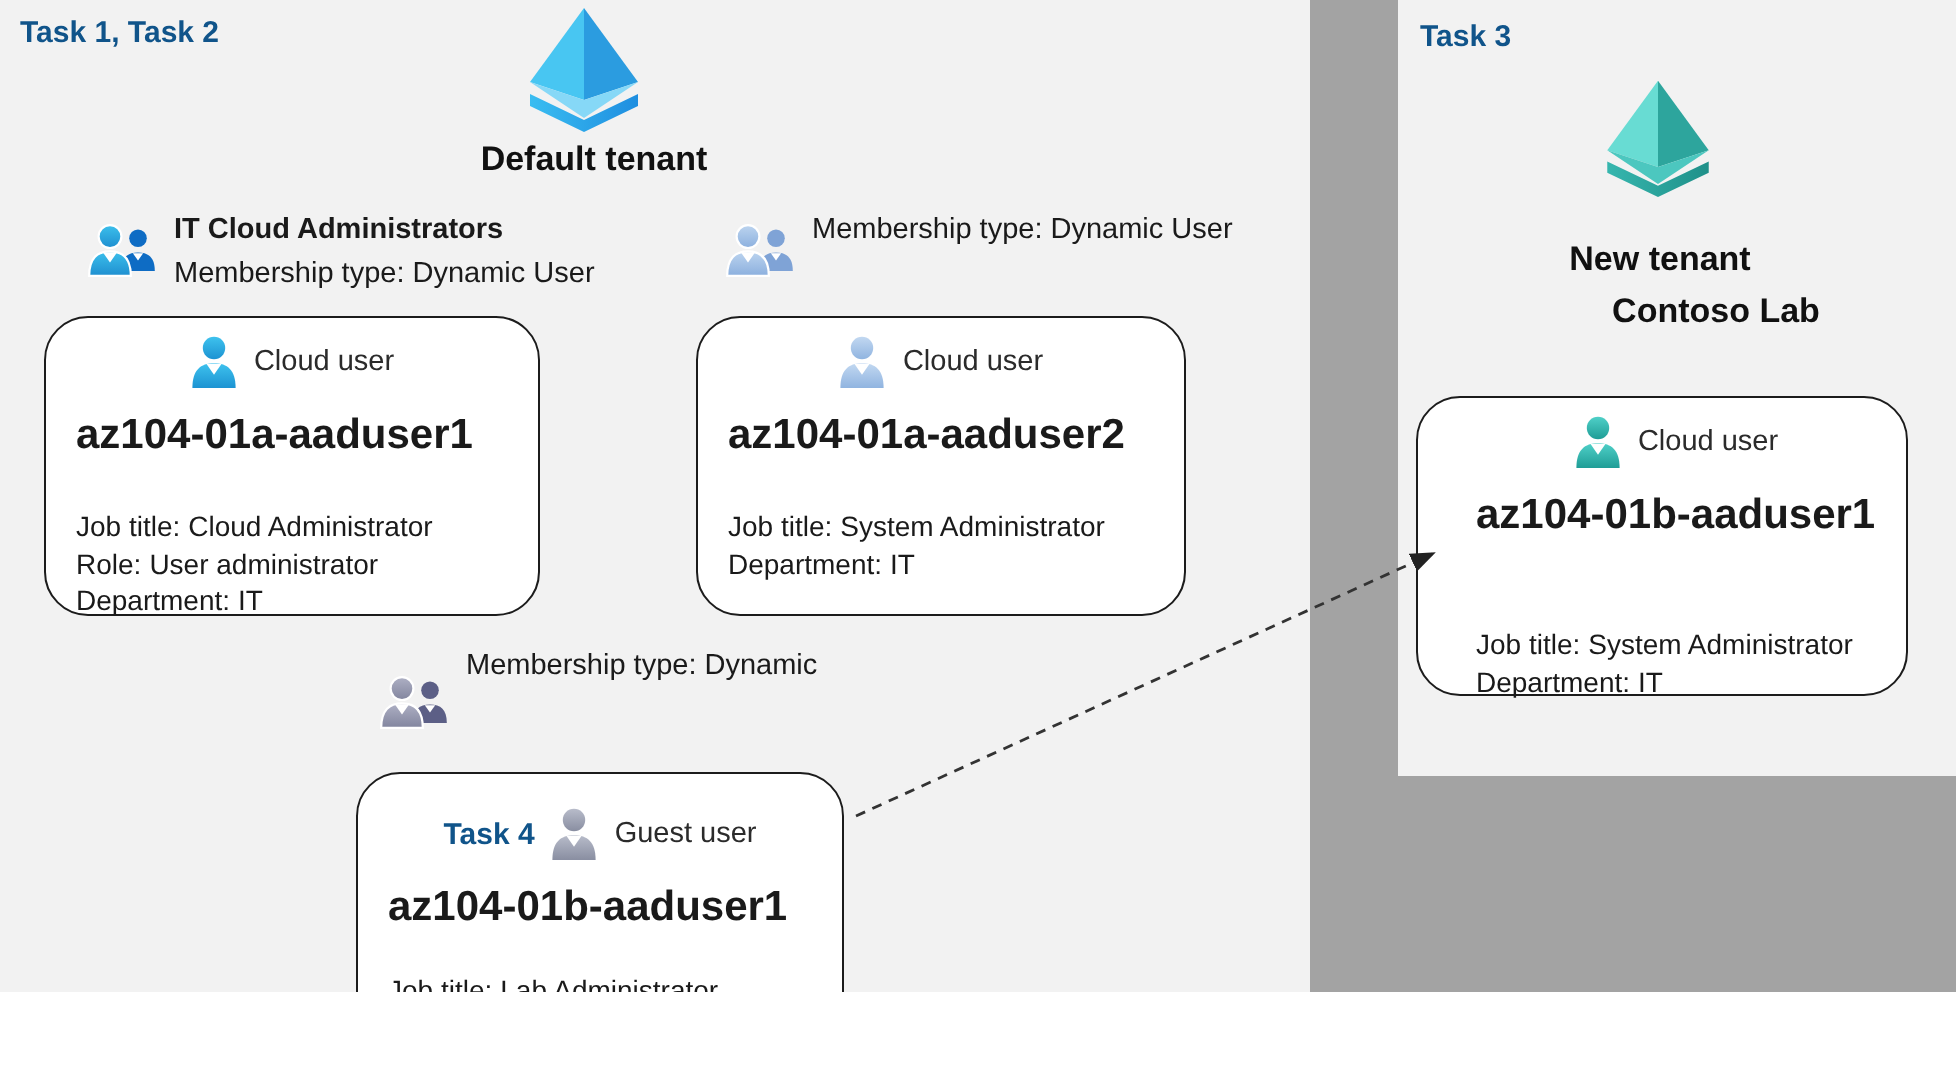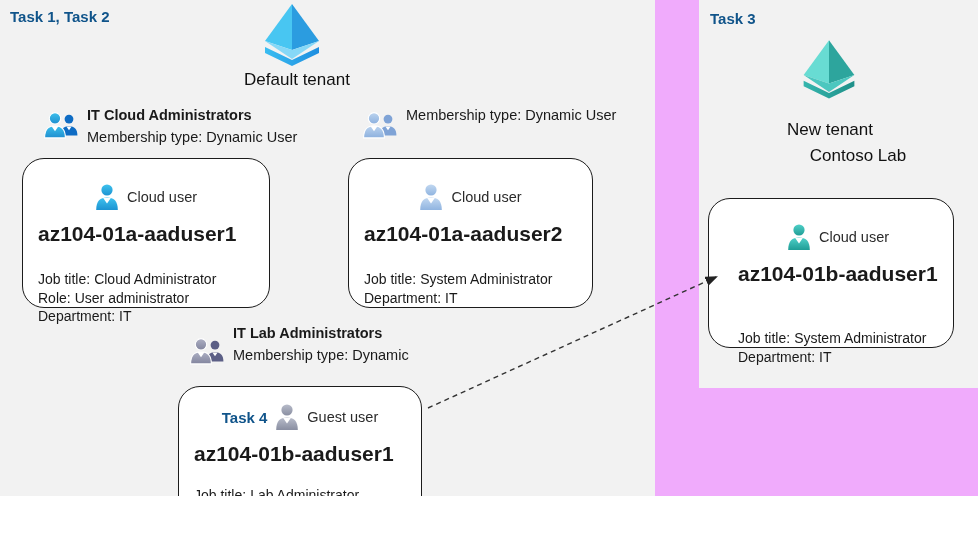--- a/index.html
+++ b/index.html
@@ -1,34 +1,34 @@
 <!DOCTYPE html>
 <html><head>
 <meta charset="utf-8">
 <style>
   html,body{margin:0;padding:0;background:#fff;}
   .stage{
     position:relative;width:978px;height:496px;overflow:hidden;
     font-family:"Liberation Sans","DejaVu Sans",sans-serif;
-    color:#1a1a1a;background:#f0abfc;
+    color:#1a1a1a;background:#a3a3a3;
   }
   .bg-main{position:absolute;left:0;top:0;width:655px;height:540px;background:#f2f2f2;}
   .bg-panel{position:absolute;left:699px;top:0;width:279px;height:388px;background:#f2f2f2;}
   .abs{position:absolute;}
   .task-label{font-size:15px;font-weight:700;color:#10548a;}
-  .tenant-title{font-size:17px;font-weight:400;color:#111;text-align:center;}
+  .tenant-title{font-size:17px;font-weight:700;color:#111;text-align:center;}
   .group{display:flex;align-items:flex-start;gap:9px;}
   .group .txt{line-height:22px;font-size:14.5px;white-space:nowrap;}
   .group .gname{font-weight:700;}
   .b{font-weight:400;margin-right:4px;}
   .card{
     position:absolute;background:#fff;border:1.4px solid #1c1c1c;border-radius:22px;
     box-sizing:border-box;padding:8px 15px 0 15px;font-size:14px;
   }
-  .card .hdr{display:flex;align-items:center;justify-content:center;gap:8px;margin-top:16px;}
+  .card .hdr{display:flex;align-items:center;justify-content:center;gap:8px;margin-top:0px;}
   .card .hdr .utype{font-size:14.5px;color:#2b2b2b;white-space:nowrap;}
   .card .uname{font-size:21px;font-weight:700;margin-top:11px;white-space:nowrap;}
   .card .details{margin-top:24px;line-height:18.5px;white-space:nowrap;}
   .card.c3 .hdr{margin-top:8px;}
   .card.c3 .details{margin-top:20px;}
   .card.c4{padding-left:29px;}
   .card.c4 .details{margin-top:43px;}
   .arrow-layer{position:absolute;left:0;top:0;width:978px;height:540px;pointer-events:none;}
   svg{display:block;}
 </style>
@@ -114,21 +114,20 @@
           </defs>
         <circle cx="25" cy="8.6" r="4.4" fill="#5c5f86"></circle>
         <path d="M16.6,25 C16.6,18.4 19.6,15.8 25,15.8 C30.4,15.8 33.4,18.4 33.4,25 Z" fill="#5c5f86"></path>
         <path d="M22.4,16.1 L25,19.7 L27.6,16.1 Z" fill="#ffffff"></path>
         <circle cx="11" cy="7.8" r="5.7" fill="url(#g3f)" stroke="#fff" stroke-width="1.1"></circle>
         <path d="M0.6,27.4 C0.6,18.6 4.6,15.2 11,15.2 C17.4,15.2 21.4,18.6 21.4,27.4 Z" fill="url(#g3f)" stroke="#fff" stroke-width="1.1"></path>
         <path d="M7.4,15.6 L11,20.8 L14.6,15.6 Z" fill="#ffffff"></path>
       </svg>
     </div>
     <div class="txt">
-      <div class="gname">IT Lab Administrators</div>
       <div><span class="b">Membership type:</span><span>Dynamic</span></div>
     </div>
   </div>
 
   <div class="card c1" style="left:22px;top:158px;width:248px;height:150px;">
     <div class="hdr">
       <span>
         <svg width="24" height="28" viewBox="0 0 24 28">
           <defs>
               <linearGradient id="u1" x1="0" y1="0" x2="0" y2="1">

